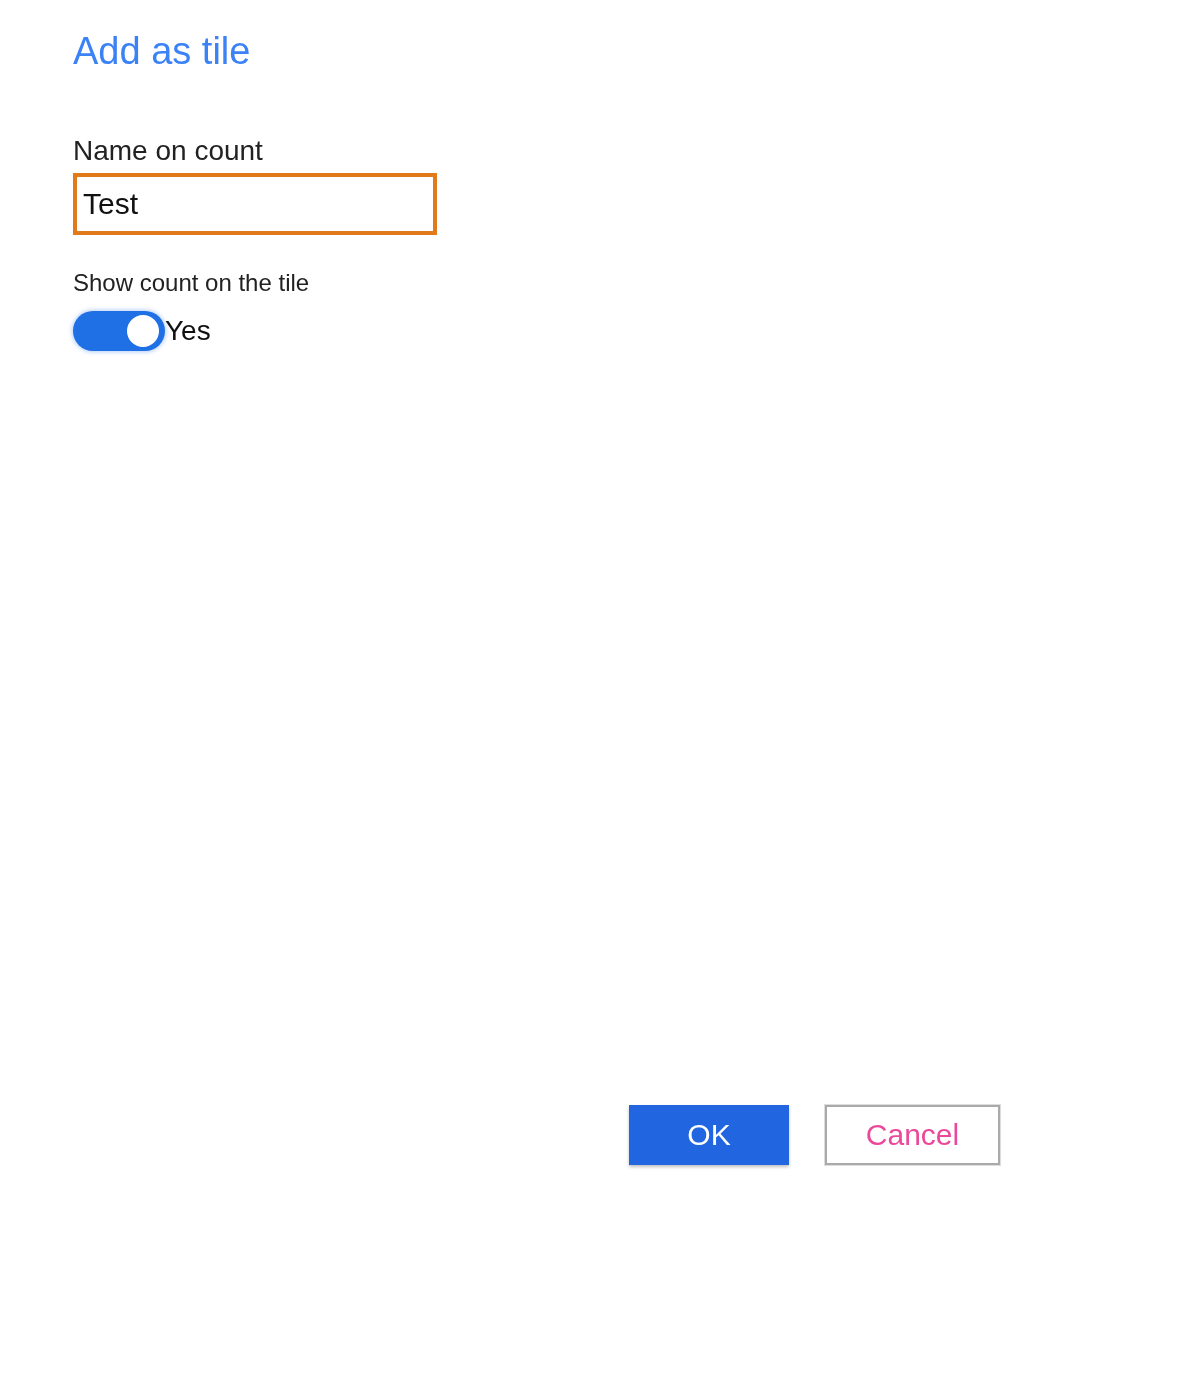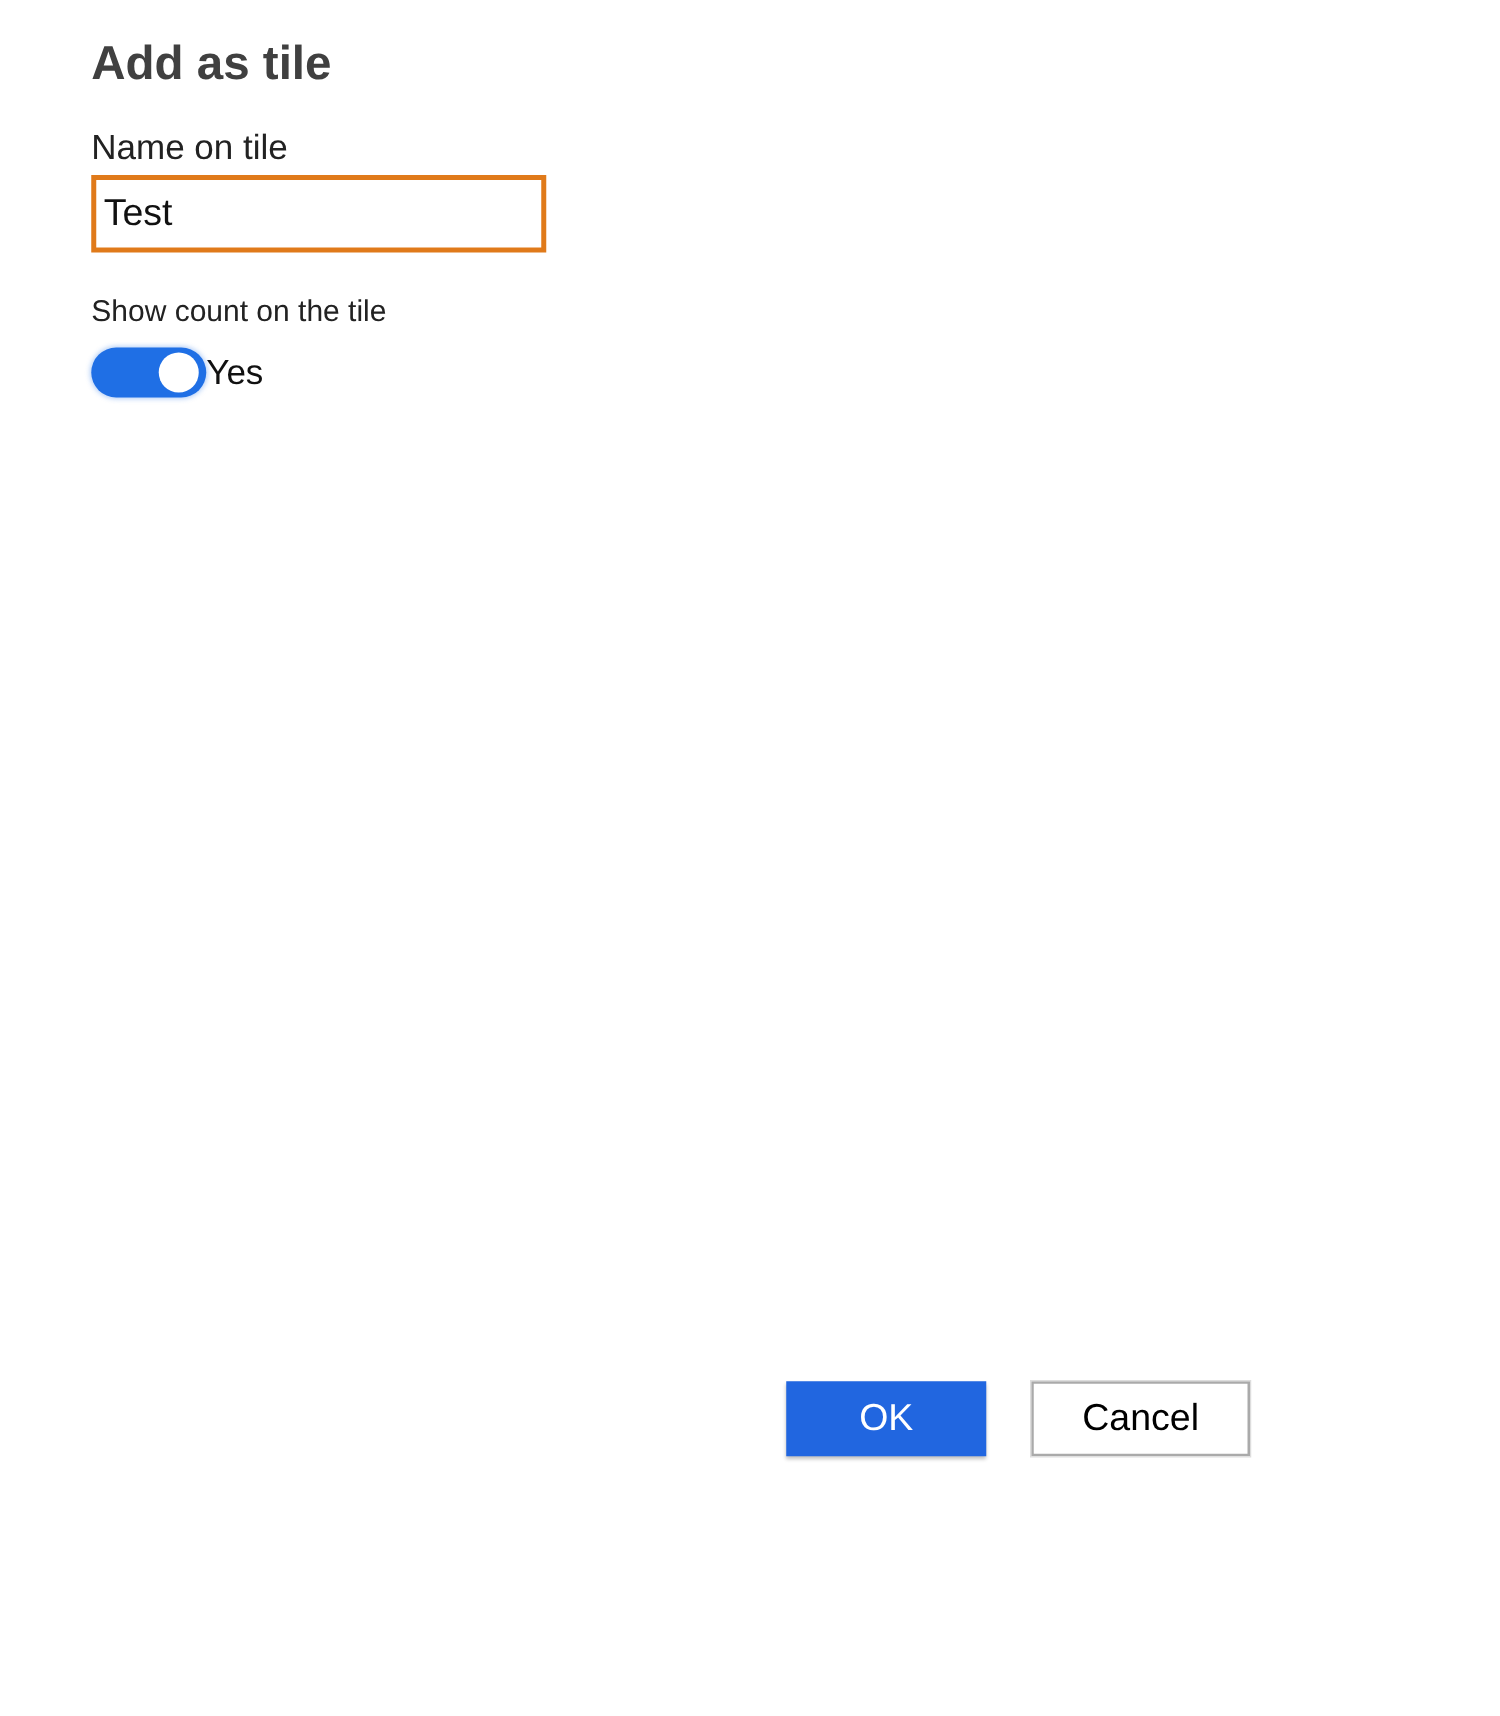--- a/index.html
+++ b/index.html
@@ -15,23 +15,23 @@
       position: relative;
       color: #000000;
     }
     .container {
       padding: 30px 0 0 73px;
       height: 100%;
       position: relative;
     }
     .dialog-title {
       font-size: 38px;
-      font-weight: 700;
-      color: #404040;
-      margin-bottom: 29px;
+      font-weight: 400;
+      color: #3b82f6;
+      margin-bottom: 62px;
     }
     .field-label {
       font-size: 28px;
       font-weight: 400;
       color: #222222;
       margin-bottom: 6px;
     }
     .name-input {
       width: 364px;
       height: 62px;
@@ -97,32 +97,32 @@
     .btn-ok {
       width: 160px;
       background: #2166e0;
       color: #ffffff;
       border: none;
       box-shadow: 0 2px 3px rgba(0,0,0,0.25);
     }
     .btn-cancel {
       width: 175px;
       background: #ffffff;
-      color: #000000;
+      color: #ec4899;
       border: 2px solid #aaaaaa;
       outline: 1px solid #dddddd;
     }
   </style>
 </head>
 <body>
 
 <div class="container">
   <h1 class="dialog-title">Add as tile</h1>
 
-  <div class="field-label">Name on tile</div>
+  <div class="field-label">Name on count</div>
 
   <input type="text" class="name-input" value="Test" style="">
 
   <div class="show-count-label">Show count on the tile</div>
 
   <div class="toggle-row">
     <div class="toggle">
       <div class="toggle-knob"></div>
     </div>
     <span class="toggle-value">Yes</span>

